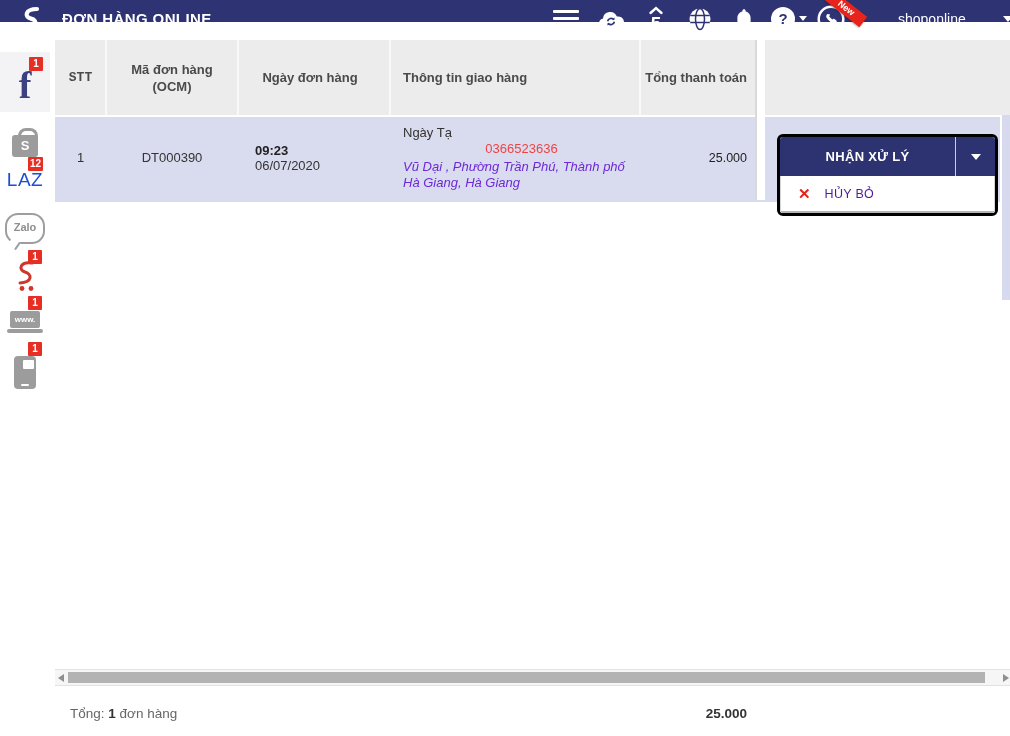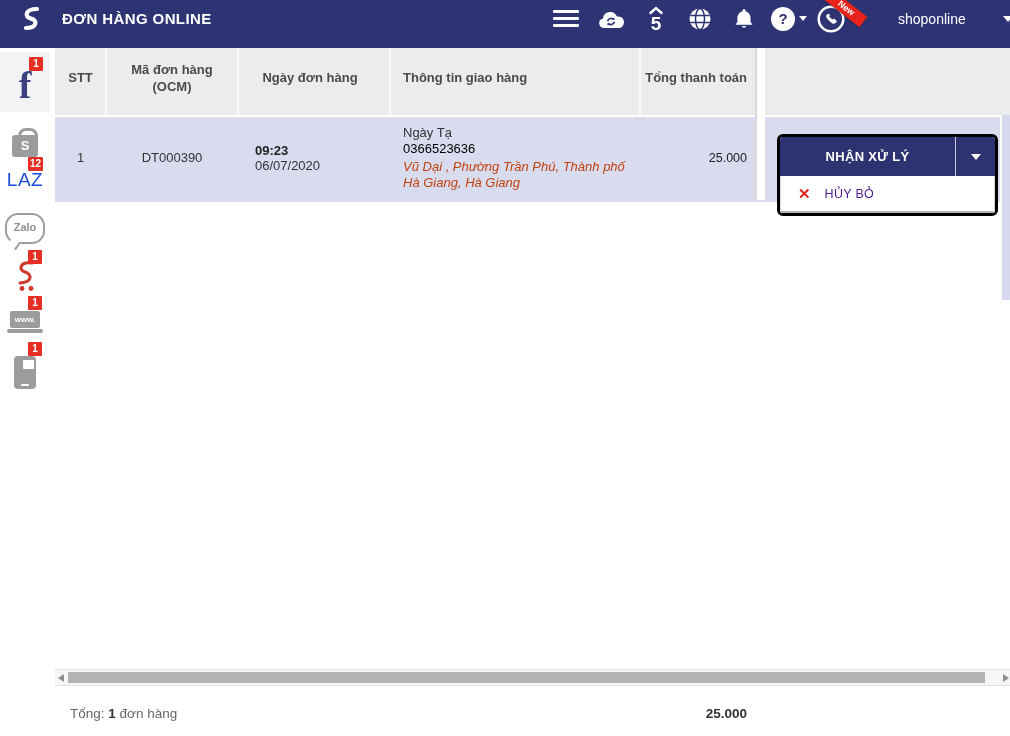--- a/index.html
+++ b/index.html
@@ -2,21 +2,21 @@
 <html><head>
 <meta charset="utf-8">
 <style>
   html,body{margin:0;padding:0;}
   body{
     width:1010px;height:736px;position:relative;overflow:hidden;
     background:#ffffff;font-family:"Liberation Sans",sans-serif;
     -webkit-font-smoothing:antialiased;
   }
   
-  .topbar{position:absolute;left:0;top:0;width:1010px;height:48px;background:#2e3374;z-index:20;}
+  .topbar{position:absolute;left:0;top:0;width:1010px;height:22px;background:#2e3374;z-index:20;}
   .logo{position:absolute;left:16px;top:4px;width:30px;height:30px;}
   .page-title{position:absolute;left:62px;top:10px;color:#ffffff;font-size:15px;font-weight:bold;letter-spacing:.4px;}
   .hamburger{position:absolute;left:553px;top:10px;width:26px;height:18px;cursor:pointer;}
   .hamburger div{width:26px;height:3px;background:#fff;border-radius:1px;margin-bottom:4px;}
   .tb-ico{position:absolute;top:6px;cursor:pointer;}
   .help-circle{position:absolute;left:771px;top:7px;width:24px;height:24px;border-radius:50%;background:#fff;
     color:#2e3374;font-weight:bold;font-size:15px;text-align:center;line-height:24px;cursor:pointer;}
   .help-caret{position:absolute;left:799px;top:16px;width:0;height:0;border-left:4px solid transparent;
     border-right:4px solid transparent;border-top:5px solid #fff;cursor:pointer;}
   .phone-wrap{position:absolute;left:816px;top:4px;width:30px;height:30px;cursor:pointer;}
@@ -54,22 +54,22 @@
   .thead{position:absolute;left:55px;top:40px;width:955px;height:75px;background:#ececec;}
   .hcell{position:absolute;top:40px;height:75px;display:flex;align-items:center;color:#4a4a4a;
     font-size:13px;font-weight:bold;line-height:17px;}
   .hdiv{position:absolute;top:40px;height:75px;width:2px;background:#f9f9f9;z-index:2;}
   .sep-band{position:absolute;left:755px;top:40px;width:8px;height:160px;background:#fff;
     border-left:2px solid #d9d9d9;z-index:3;}
   .trow{position:absolute;left:55px;top:115px;width:945px;height:85px;background:#d9dbef;border-top:2px solid #fff;cursor:pointer;}
   .rcell{position:absolute;top:115px;height:85px;display:flex;flex-direction:column;justify-content:center;
     color:#333;font-size:13px;z-index:2;}
   .sliver{position:absolute;left:1002px;top:115px;width:8px;height:185px;background:#d7d9ee;}
-  .muted{color:#000000;}
-  .addr{color:#c2410c;font-style:italic;line-height:16px;margin-top:2px;}
+  .muted{color:#ef4444;text-align:center;}
+  .addr{color:#6d28d9;font-style:italic;line-height:16px;margin-top:2px;}
   
   .action-box{position:absolute;left:777px;top:134px;width:221px;height:82px;border:3px solid #000000;
     border-radius:6px;background:#fff;box-sizing:border-box;z-index:6;overflow:hidden;}
   .btn-row{display:flex;height:39px;}
   .btn-main{flex:1;background:#2d3270;color:#fff;font-size:13px;font-weight:bold;letter-spacing:.3px;
     display:flex;align-items:center;justify-content:center;cursor:pointer;}
   .btn-caret{width:39px;background:#2d3270;border-left:1px solid #c9cce2;display:flex;align-items:center;
     justify-content:center;cursor:pointer;}
   .caret-down{width:0;height:0;border-left:5px solid transparent;border-right:5px solid transparent;
     border-top:6px solid #fff;}
@@ -189,21 +189,21 @@
   <div class="s-item" style="top:304px;height:54px;">
     <span class="mobile">
       <span class="env"></span>
         <span class="btn"></span>
     </span>
     <span class="badge" style="left:28px;top:0;">1</span>
   </div>
 </div>
 
 <div class="thead"></div>
-<div class="hcell" style="left:55px;width:51px;justify-content:center;">STT</div>
+<div class="hcell" style="left:55px;width:51px;justify-content:center;font-family:Liberation Mono, monospace;">STT</div>
 <div class="hcell" style="left:106px;width:132px;justify-content:center;text-align:center;padding:0 14px;box-sizing:border-box;">Mã đơn hàng (OCM)</div>
 <div class="hcell" style="left:234px;width:152px;justify-content:center;">Ngày đơn hàng</div>
 <div class="hcell" style="left:390px;width:250px;padding-left:13px;box-sizing:border-box;">Thông tin giao hàng</div>
 <div class="hcell" style="left:640px;width:117px;justify-content:flex-end;text-align:right;padding-right:10px;box-sizing:border-box;">Tổng thanh toán</div>
 <div class="hdiv" style="left:105px;"></div>
 <div class="hdiv" style="left:237px;"></div>
 <div class="hdiv" style="left:389px;"></div>
 <div class="hdiv" style="left:639px;"></div>
 
 <div class="trow"></div>

